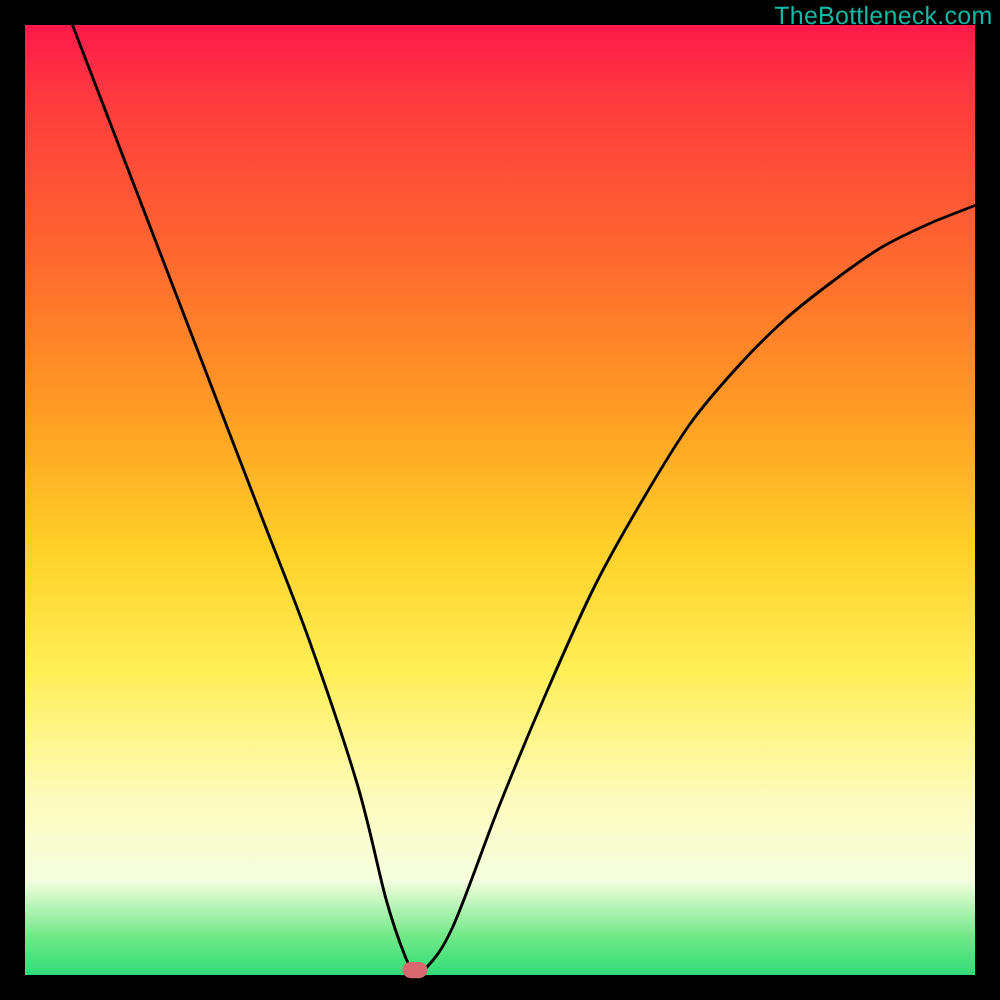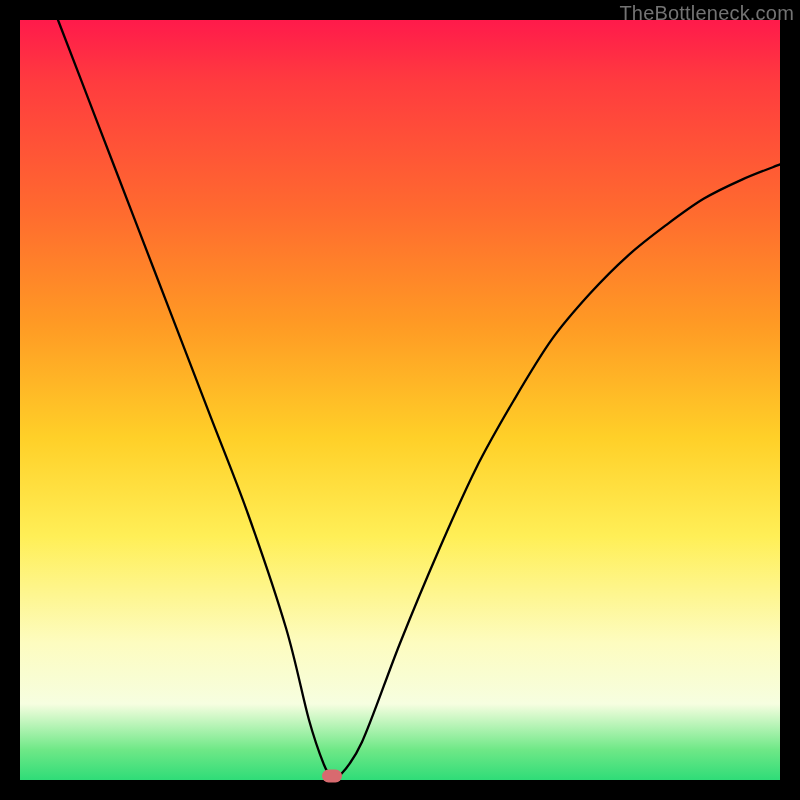--- a/index.html
+++ b/index.html
@@ -42,21 +42,21 @@
       #ffef57 68%,
       #fdfcc0 82%,
       #f6fee0 90%,
       #6fe887 96%,
       #2fdc78 100%);
   }
   .watermark {
     position: absolute;
     top: 2px;
     right: 6px;
-    color: #737373;
+    color: #14b8a6;
     font-size: 20px;
     letter-spacing: 0.2px;
     user-select: none;
   }
   .marker {
     position: absolute;
     width: 20px;
     height: 13px;
     border-radius: 7px;
     background: #d86a6f;

